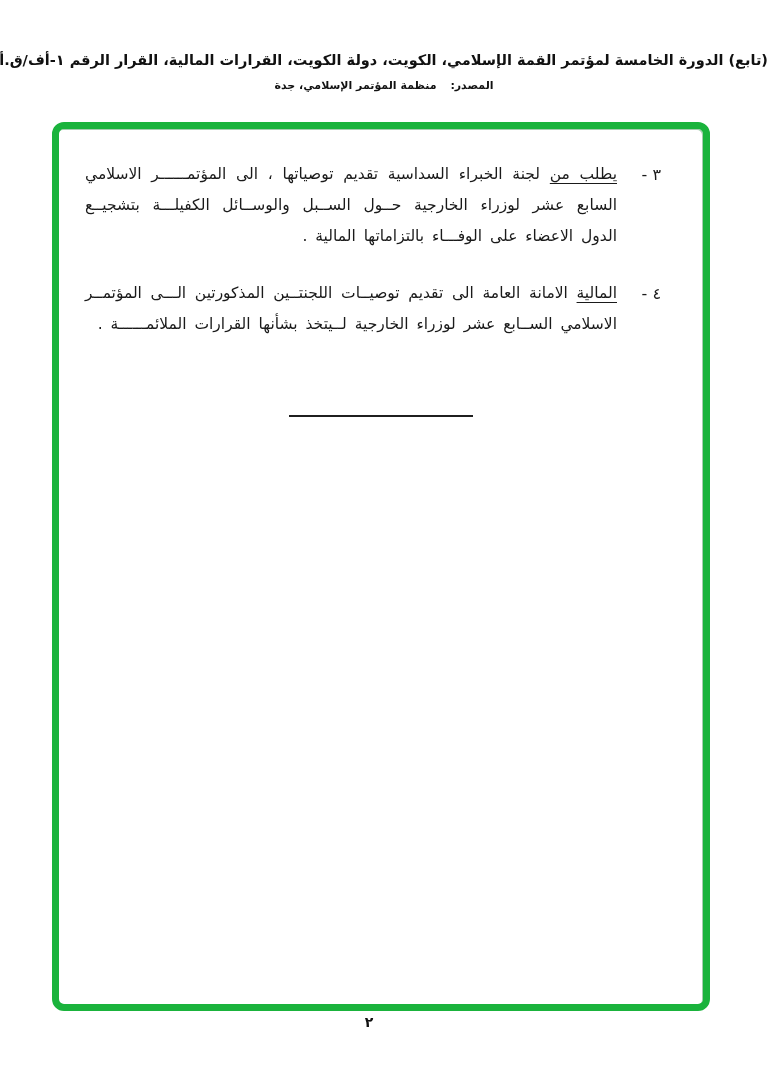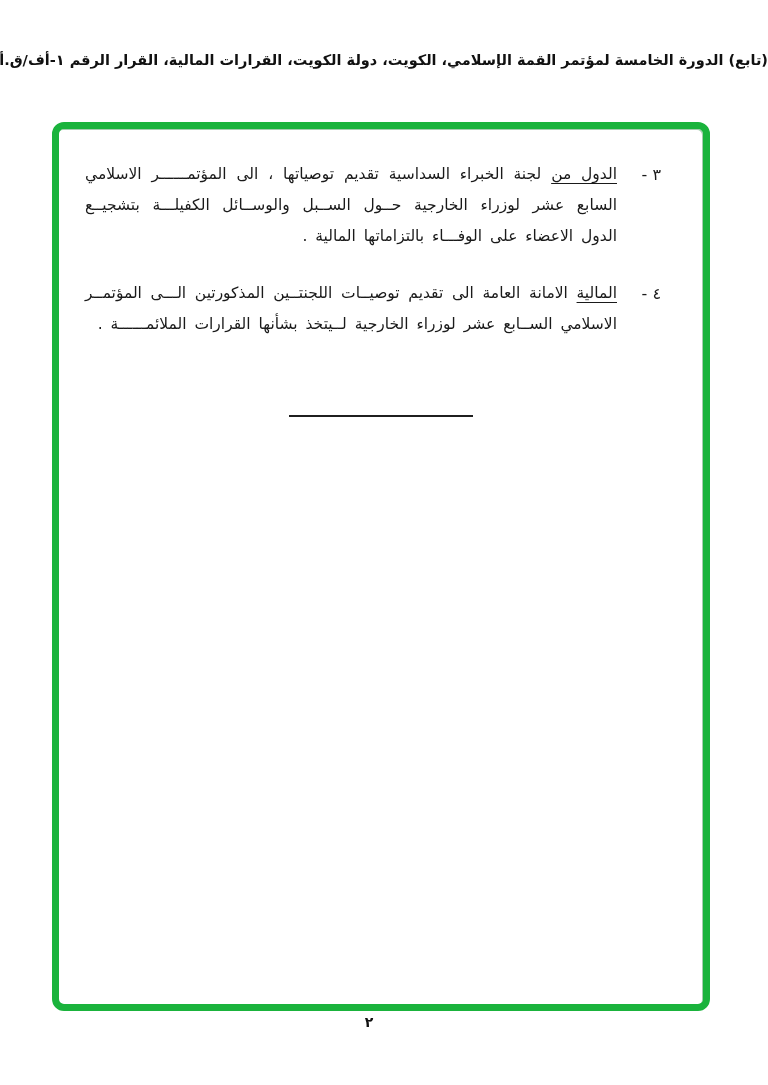--- a/index.html
+++ b/index.html
@@ -92,29 +92,33 @@
     color: #111;
   }
 </style>
 </head>
 <body>
 
 <div class="page">
 
   <div class="header">
     <div class="header-line1">(تابع) الدورة الخامسة لمؤتمر القمة الإسلامي، الكويت، دولة الكويت، القرارات المالية، القرار الرقم ١-أف/ق.أ-٥ (و.خ)</div>
+    <div class="header-line2">
+      <span class="src-label">المصدر:</span>
+      <span>منظمة المؤتمر الإسلامي، جدة</span>
+    </div>
   </div>
 
   <div class="frame">
     <div class="content">
 
       <div class="para">
         <span class="para-num">٣ -</span>
         <div class="para-text">
-          <span class="para-lead">الدول من</span>
+          <span class="para-lead">يطلب من</span>
           <span>لجنة الخبراء السداسية تقديم توصياتها ، الى المؤتمــــــر الاسلامي السابع عشر لوزراء الخارجية حــول الســبل والوســائل الكفيلـــة بتشجيــع الدول الاعضاء على الوفـــاء بالتزاماتها المالية .</span>
         </div>
       </div>
 
       <div class="para">
         <span class="para-num">٤ -</span>
         <div class="para-text">
           <span class="para-lead">المالية</span>
           <span>الامانة العامة الى تقديم توصيــات اللجنتــين المذكورتين الـــى المؤتمــر الاسلامي الســابع عشر لوزراء الخارجية لــيتخذ بشأنها القرارات الملائمــــــة .</span>
         </div>

